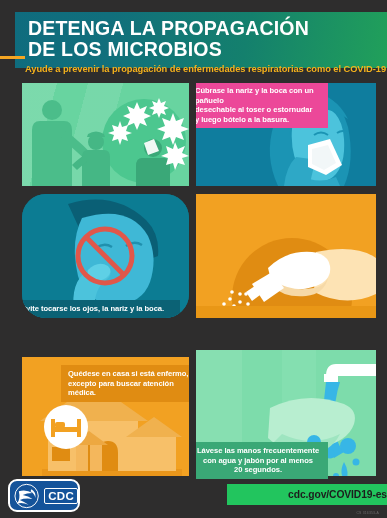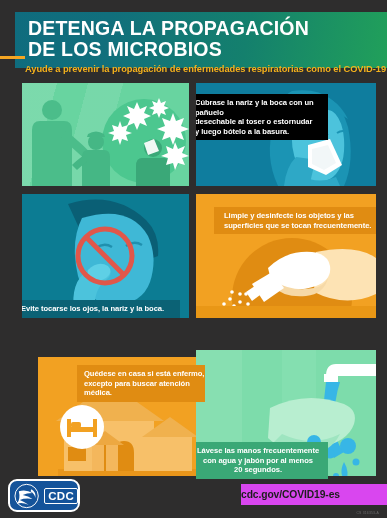--- a/index.html
+++ b/index.html
@@ -46,52 +46,52 @@
   #p1 { left:22px; top:83px; width:167px; height:103px; background:#68d4a0; }
   #p1 .bg-stripe { position:absolute; inset:0; background:
       linear-gradient(105deg, rgba(255,255,255,.13) 0 18%, rgba(0,0,0,0) 18% 34%,
       rgba(255,255,255,.10) 34% 52%, rgba(0,0,0,0) 52% 100%); }
   #p1 .circle { position:absolute; right:3px; top:16px; width:84px; height:84px;
       border-radius:50%; background:#4cc78f; }
   #p1 .cap { left:-8px; top:-1px; width:160px; background:#3db488; }
 
   
   #p2 { left:196px; top:83px; width:180px; height:103px; background:#0f7d9e; }
-  #p2 .cap { left:-8px; top:-1px; width:140px; background:#000000;margin-top:12px; }
-
-  
-  #p3 { left:22px; top:194px; width:167px; height:124px; background:#0c7c93; }
+  #p2 .cap { left:-8px; top:-1px; width:140px; background:#ec4899; }
+
+  
+  #p3 { left:22px; top:194px; width:167px; height:124px; background:#0c7c93;border-radius:24px; }
   #p3 .cap { left:-8px; top:106px; width:166px; background:#0b6275; }
 
   
   #p4 { left:196px; top:194px; width:180px; height:124px; background:#f2a122; }
   #p4 .cap { right:-6px; top:13px; width:168px; background:#e08c12; text-align:left; padding-left:10px;}
 
   
-  #p5 { left:22px; top:357px; width:167px; height:127px; background:#f2a122;margin-left:16px; }
+  #p5 { left:22px; top:357px; width:167px; height:127px; background:#f2a122; }
   #p5 .cap { right:-8px; top:8px; width:136px; background:#e08c12; }
 
   
   #p6 { left:196px; top:350px; width:180px; height:134px; background:#7ddcab; }
   #p6 .cap { left:-8px; bottom:5px; width:140px; background:#3aa876;text-align:center; }
 
   
   .footer { position:absolute; left:0; bottom:0; width:387px; height:42px; background:#2e2d2d; }
   .cdc-logo {
     position:absolute; left:8px; bottom:6px; width:72px; height:33px;
     background:#14539a; border-radius:9px; border:2px solid #fff;
     display:flex; align-items:center; gap:2px; padding-left:3px;
   }
   .cdc-text {
     color:#fff; font-weight:bold; font-size:11.5px; letter-spacing:.3px;
     border:1.2px solid #fff; border-radius:2px; padding:1px 3px; line-height:12px;
   }
   .url-bar {
-    position:absolute; right:0; bottom:13px; width:146px; height:21px;
-    background:#d946ef; display:flex; align-items:center; justify-content:flex-start;
+    position:absolute; right:0; bottom:13px; width:160px; height:21px;
+    background:#22c55e; display:flex; align-items:center; justify-content:flex-end;
   }
   .url-bar span { color:#1d1d1d; font-weight:bold; font-size:10.3px; letter-spacing:-.1px; }
   .pubnum { position:absolute; right:8px; bottom:3px; color:#6b6b6b; font-size:3.4px; letter-spacing:.2px;}
 </style>
 </head>
 <body>
 
 <div class="poster">
 
   <div class="header">
@@ -209,22 +209,20 @@
         <circle cx="34" cy="105" r="1.8"></circle>
           <circle cx="28" cy="110" r="1.8"></circle>
         <circle cx="26" cy="120" r="1.8"></circle>
           <circle cx="52" cy="110" r="1.8"></circle>
         <circle cx="44" cy="100" r="1.8"></circle>
           <circle cx="36" cy="98" r="1.8"></circle>
       </g>
 
       <path d="M0 112 h180 v12 h-180 z" fill="#e99716"></path>
     </svg>
-    <div class="caption cap">Limpie y desinfecte los objetos y las
-superficies que se tocan frecuentemente.</div>
   </div>
 
   <div class="panel" id="p5">
     <svg width="167" height="127" viewBox="0 0 167 127" style="position:absolute;inset:0">
       <rect width="167" height="127" fill="#f2a122"></rect>
 
       <path d="M20 112 h140 v8 h-140 z" fill="#e6941a" opacity=".8"></path>
 
       <path d="M26 62 h90 v52 h-90 z" fill="#f7c069"></path>
 

